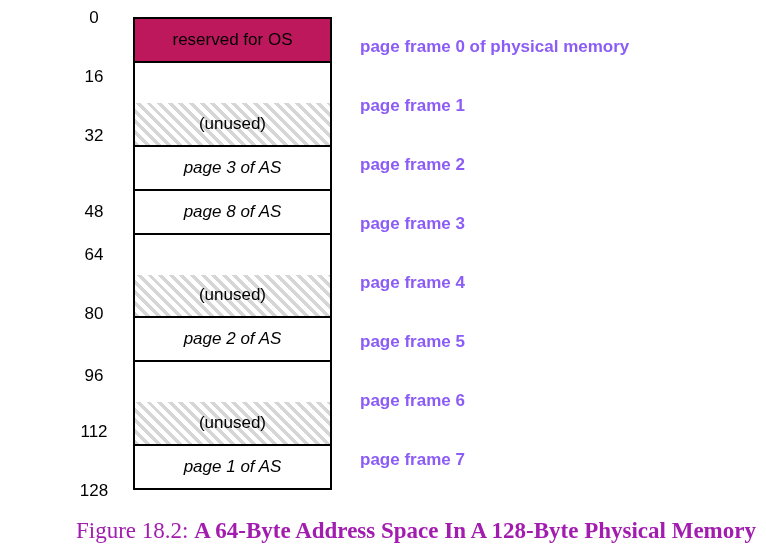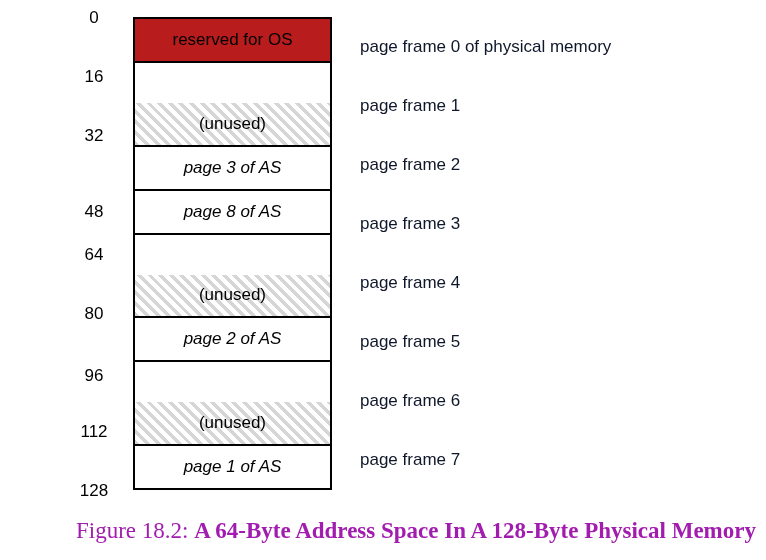--- a/index.html
+++ b/index.html
@@ -40,21 +40,21 @@
   }
   .frame-row {
     flex: 1 1 0;
     border-bottom: 2px solid #000000;
     display: flex;
     align-items: center;
     justify-content: center;
     font-size: 17px;
   }
   .frame-row:last-child { border-bottom: none; justify-content: center; }
-  .fill-gray  { background: #b91c1c; justify-content: center; }
+  .fill-gray  { background: #be185d; justify-content: center; }
   .fill-white { background: #ffffff; font-style: italic; }
   .fill-hatch {
     background: repeating-linear-gradient(
       45deg,
       #d6d6d6 0px, #d6d6d6 3.5px,
       #ffffff 3.5px, #ffffff 7.5px
     );
     margin-top: 40px;
   }
   .frame-content {
@@ -69,21 +69,22 @@
     width: 380px;
     height: 473px;
     display: flex;
     flex-direction: column;
   }
   .frame-label {
     flex: 1 1 0;
     display: flex;
     align-items: center;
     font-size: 17px;
-    color: #0f172a;
+    color: #8b5cf6;
+    font-weight: bold;
   }
 
   
   #caption {
     position: absolute;
     left: 0;
     top: 511px;
     width: 766px;
     text-align: center;
     font-family: "Liberation Serif", "DejaVu Serif", serif;

